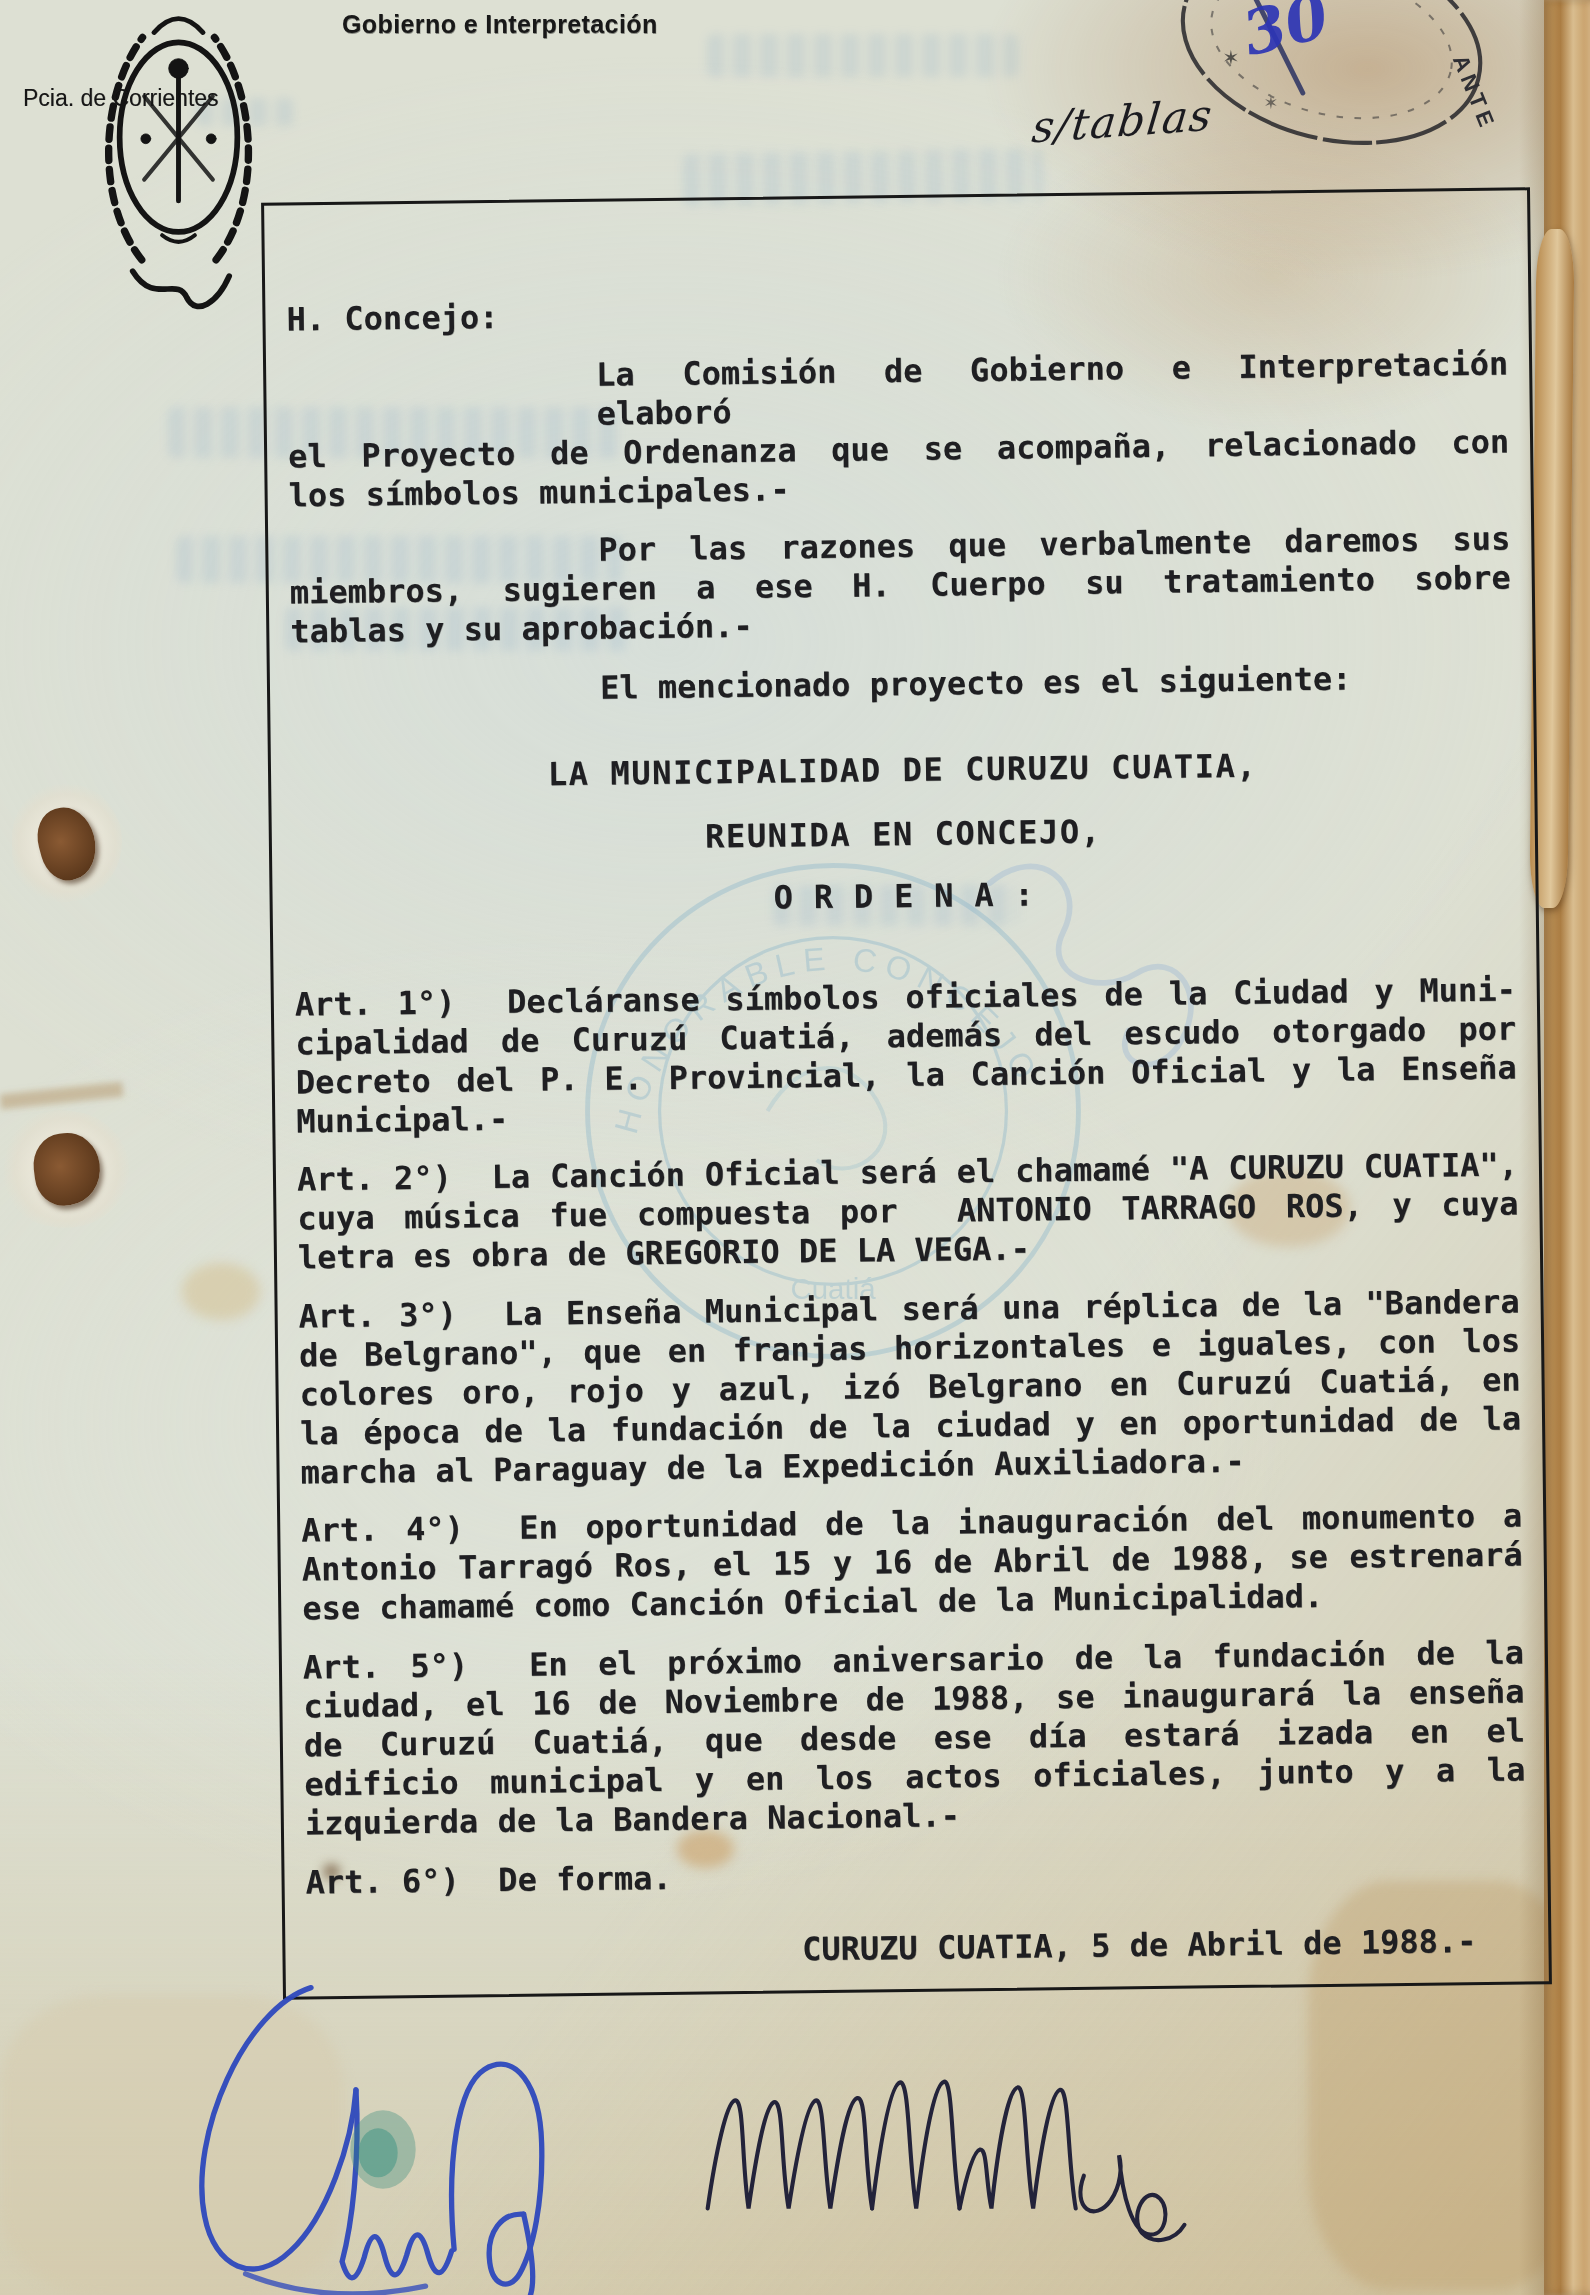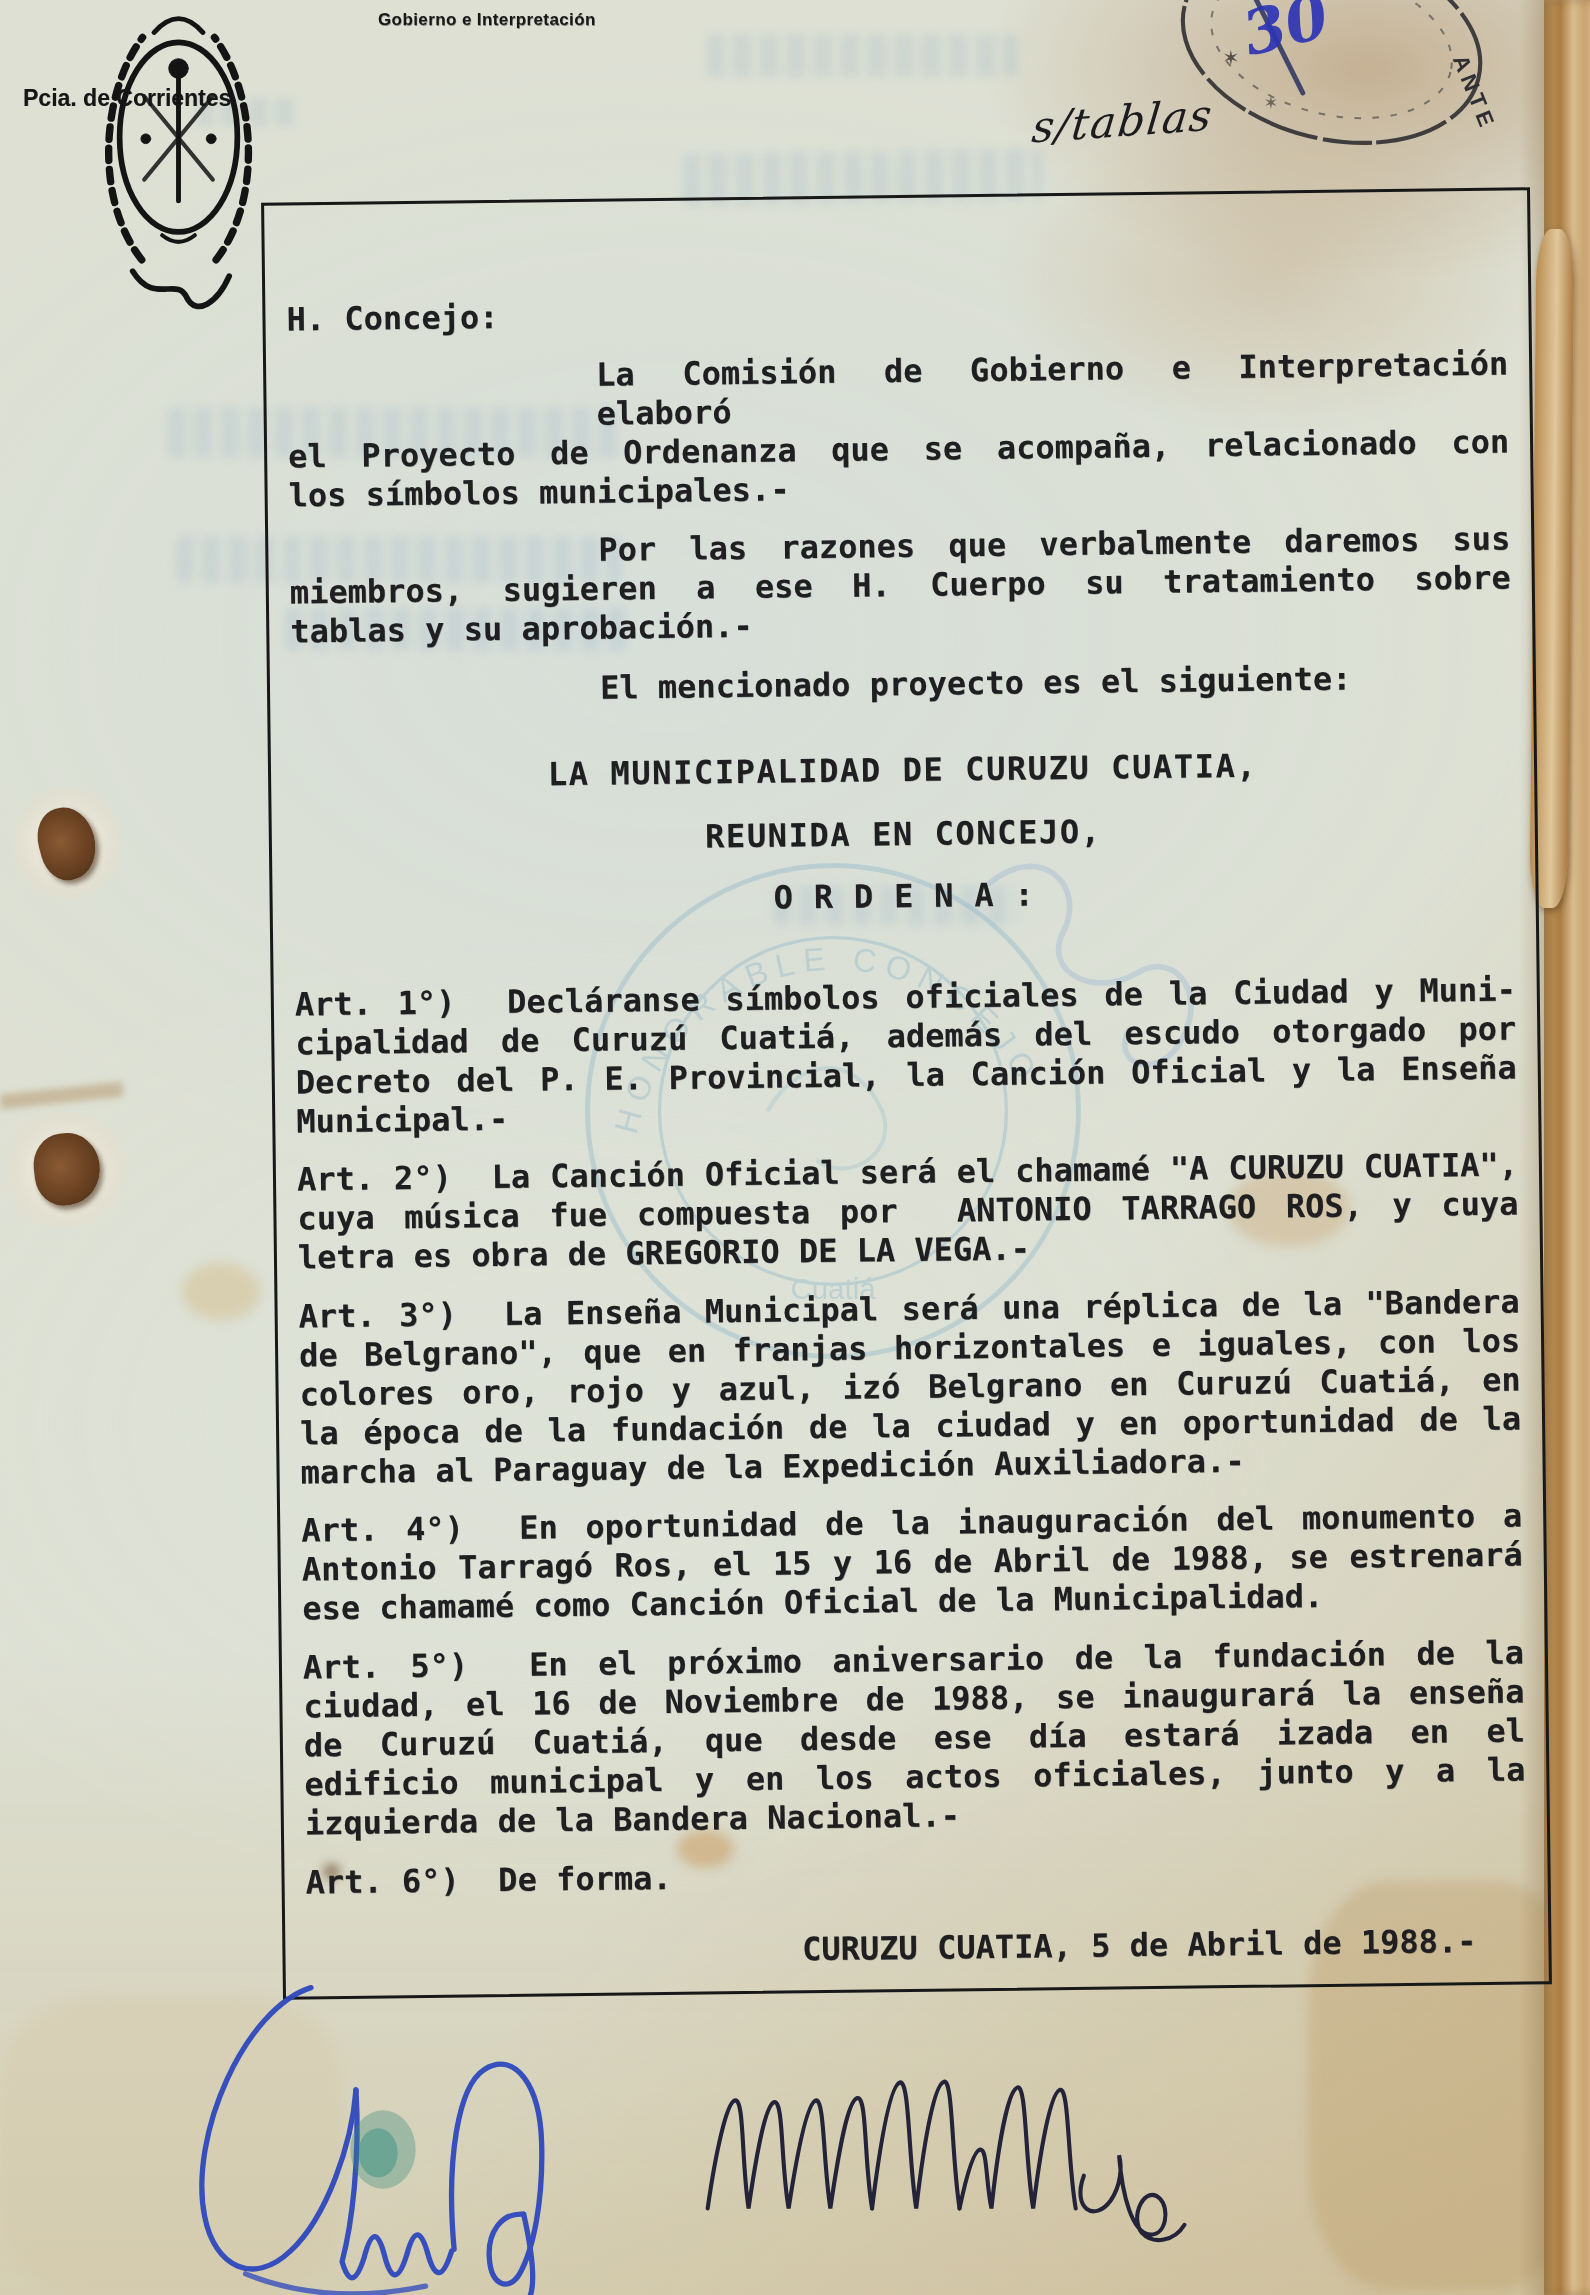--- a/index.html
+++ b/index.html
@@ -37,25 +37,25 @@
   .hole .rim{position:absolute;inset:-11.4px;border-radius:inherit;background:radial-gradient(circle,rgba(248,244,232,.95),rgba(230,222,204,.5) 60%,transparent 75%);}
   .hole .core{position:absolute;inset:12% 18%;border-radius:inherit;background:radial-gradient(circle at 40% 45%,#8a5a33,#5e3a1d 70%,#4a2d15);box-shadow:2.5px 4.1px 5.7px rgba(60,35,15,.55);transform:rotate(-15deg);}
   
   .bleed{
     background:repeating-linear-gradient(to right, rgba(118,158,196,.30) 0 16.4px, rgba(118,158,196,.06) 16.4px 27px);
     filter:blur(4.9px);opacity:.55;border-radius:6.5px;
   }
   
   .office-title{
     left:342px;top:9.8px;width:425px;
-    font-family:"Liberation Sans",sans-serif;font-weight:bold;font-size:17px;color:#181818;
-    letter-spacing:0.4px;text-shadow:0.5px 0.5px 0 rgba(0,0,0,.4);margin-left:36px;
+    font-family:"Liberation Sans",sans-serif;font-weight:bold;font-size:25px;color:#181818;
+    letter-spacing:0.4px;text-shadow:0.5px 0.5px 0 rgba(0,0,0,.4);
   }
   .province{
-    left:23px;top:85px;font-family:"Liberation Sans",sans-serif;font-weight:bold;
+    left:23px;top:85px;font-family:"Liberation Sans",sans-serif;font-weight:normal;
     font-size:23px;color:#161616;text-shadow:0.4px 0.4px 0 rgba(0,0,0,.35);text-align:right;
   }
   
   .hand-note{
     left:1032px;top:96px;font-family:"DejaVu Serif",serif;font-style:italic;
     font-size:43px;color:#1b1b20;transform:rotate(-4deg) skewX(-10deg);letter-spacing:1.6px;
   }
   .hand-number{
     left:1243px;top:-11.4px;font-family:"DejaVu Serif",serif;font-style:italic;font-weight:bold;
     font-size:61px;color:#2d35b5;transform:rotate(-14deg);opacity:.92;

